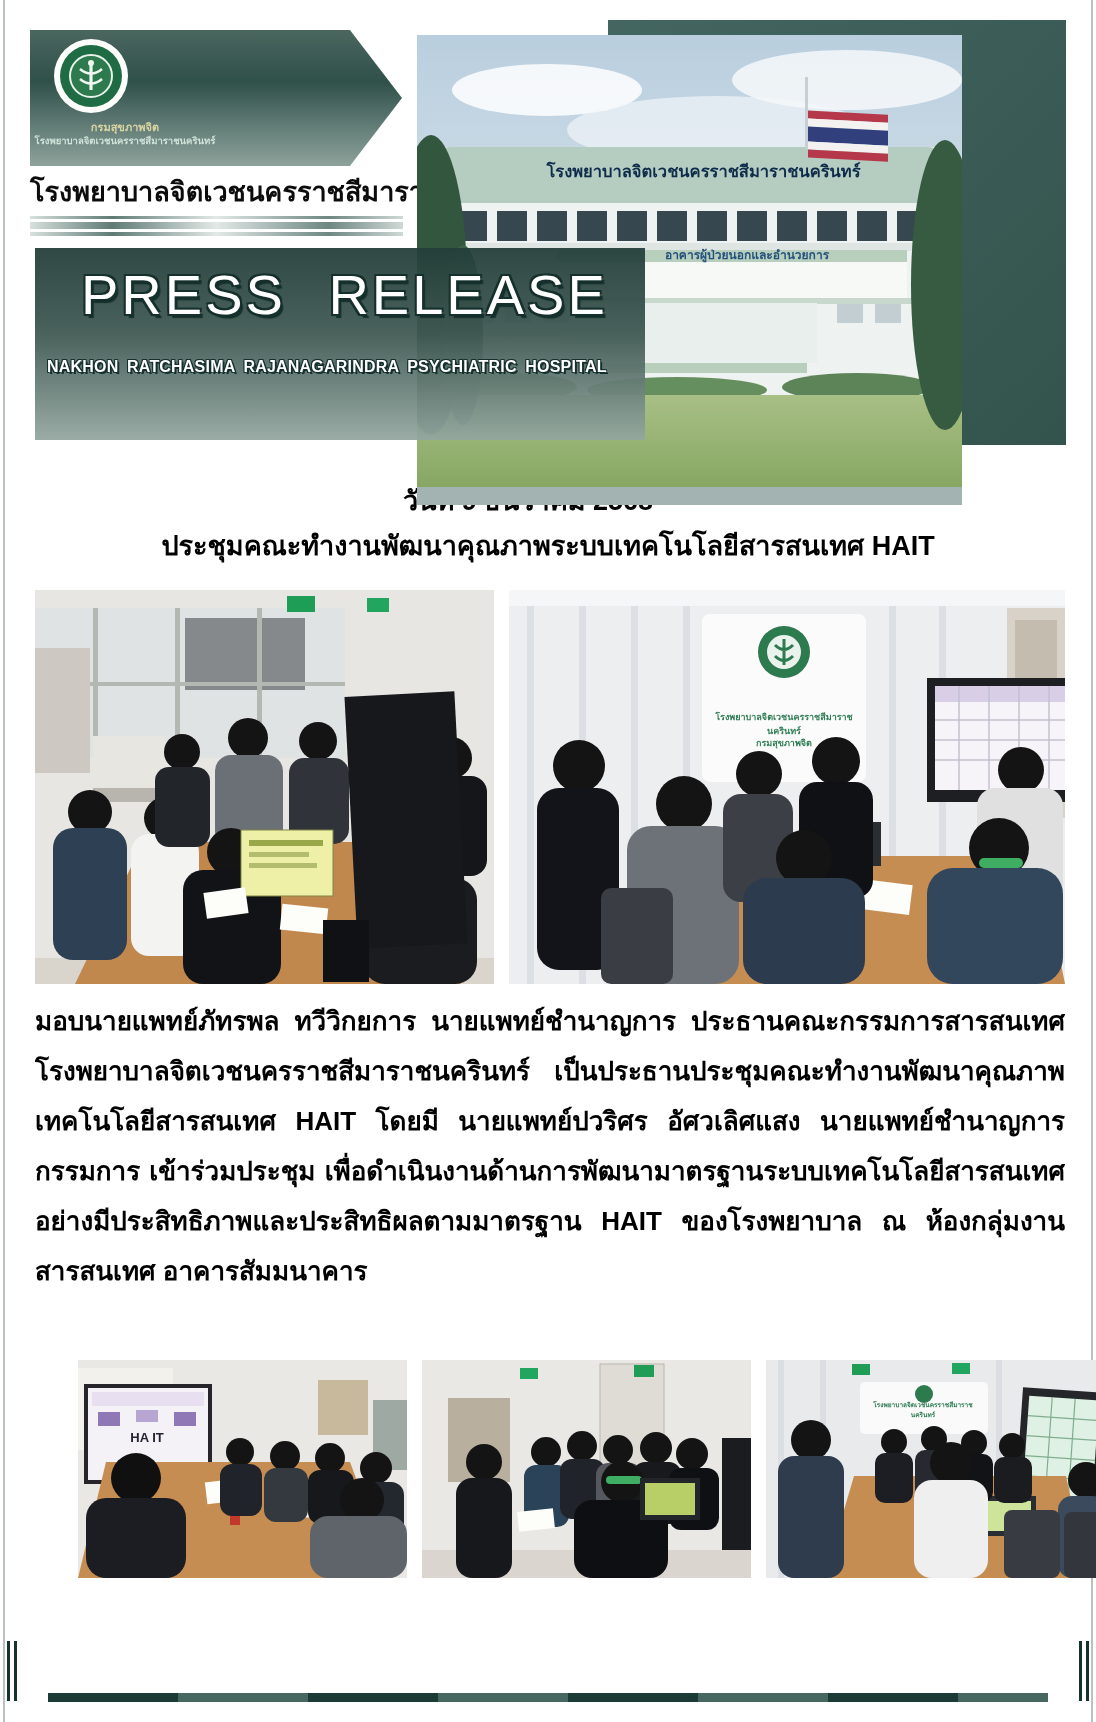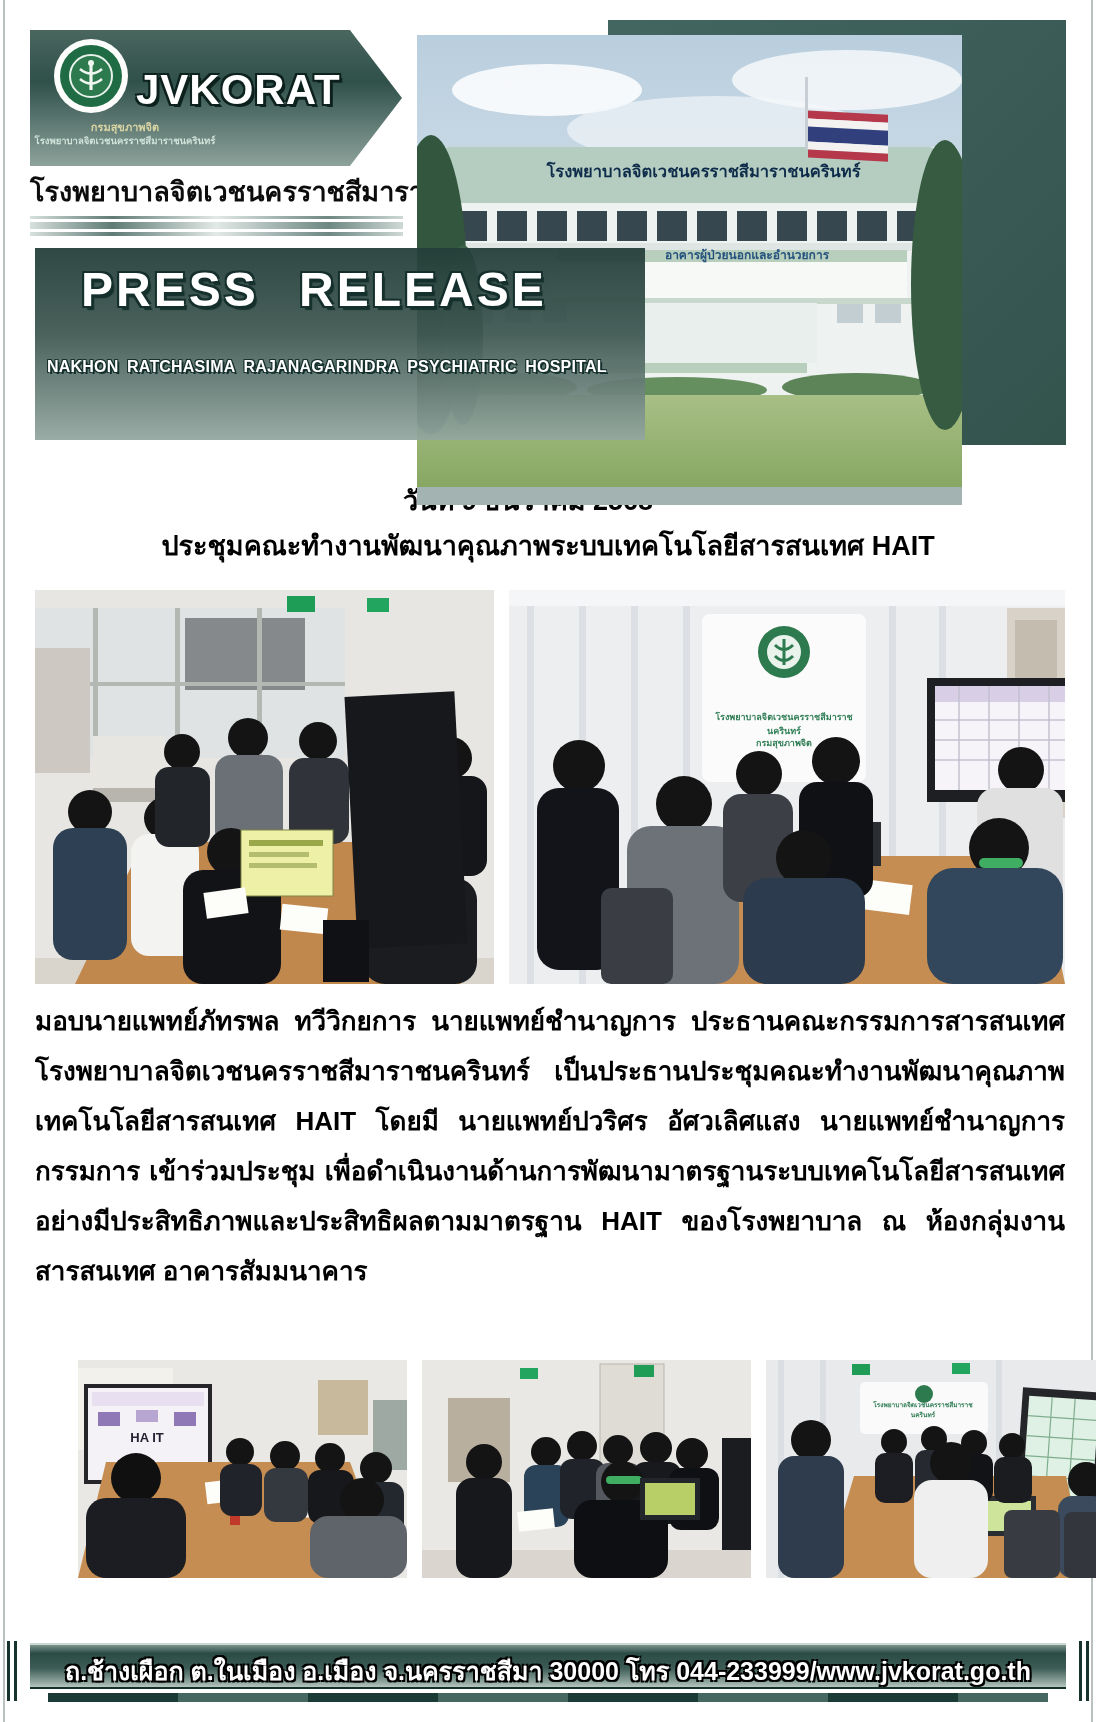--- a/index.html
+++ b/index.html
@@ -38,21 +38,21 @@
   .hero { position:absolute; left:417px; top:35px; width:545px; height:470px; z-index:2; }
   .hero svg { display:block; }
   .hero-sign-text { position:absolute; left:40px; right:12px; top:123px; text-align:center;
     font-size:16.5px; font-weight:bold; color:#0e2c4a; }
   .hero-building-label { position:absolute; left:170px; width:320px; top:210px; text-align:center;
     font-size:12px; font-weight:bold; color:#24527e; }
 
   
   .press-box { position:absolute; left:35px; top:248px; width:610px; height:192px; z-index:5;
     background:linear-gradient(180deg, rgba(35,61,56,.94) 0%, rgba(63,88,82,.94) 45%, rgba(148,167,160,.94) 100%); }
-  .press-title { position:absolute; left:46px; top:14px; font-size:48px; font-weight:bold; color:#fff;
+  .press-title { position:absolute; left:46px; top:14px; font-size:56px; font-weight:normal; color:#fff;
     letter-spacing:3px; word-spacing:24px; white-space:nowrap;
     text-shadow:-2px -2px 0 #15302c, 2px -2px 0 #15302c, -2px 2px 0 #15302c, 3px 4px 1px #15302c; }
   .press-sub { position:absolute; left:12px; top:110px; width:596px; font-size:16px; font-weight:bold; color:#fff;
     white-space:nowrap; letter-spacing:.2px; word-spacing:4px;
     text-shadow:-1px -1px 0 #15302c, 1px -1px 0 #15302c, -1px 1px 0 #15302c, 2px 2px 0 #15302c; }
 
   
   .date-line { position:absolute; left:0; right:40px; top:479px; text-align:center;
     font-size:27px; font-weight:bold; color:#000; }
   .headline { position:absolute; left:0; right:0; top:524px; text-align:center;
@@ -104,21 +104,20 @@
       <div class="logo-inner">
         <div class="logo-core">
           <svg width="30" height="34" viewBox="0 0 30 34">
             <rect x="13.4" y="3" width="3.2" height="28" fill="#eef6ef"></rect>
             <circle cx="15" cy="4" r="3" fill="#eef6ef"></circle>
             <path d="M4 10 C11 16, 19 16, 26 10 M4 20 C11 26, 19 26, 26 20" stroke="#eef6ef" stroke-width="2.6" fill="none"></path>
           </svg>
         </div>
       </div>
     </div>
-    <div class="brand">JVKORAT</div>
     <div class="logo-cap cap1">กรมสุขภาพจิต</div>
     <div class="logo-cap cap2">โรงพยาบาลจิตเวชนครราชสีมาราชนครินทร์</div>
   </div>
 
   <div class="hospital-name">โรงพยาบาลจิตเวชนครราชสีมาราชนครินทร์</div>
   <div class="stripes">
     <div class="stripe s1"></div>
     <div class="stripe s2"></div>
     <div class="stripe s3"></div>
   </div>
@@ -425,21 +424,18 @@
           <circle cx="320" cy="120" r="18" fill="#141414"></circle>
             <rect x="292" y="136" width="48" height="82" rx="14" fill="#3b4a5c"></rect>
         </g>
         <rect x="238" y="150" width="56" height="68" rx="8" fill="#383b41"></rect>
         <rect x="298" y="152" width="42" height="66" rx="8" fill="#33363c"></rect>
       </svg>
       <div class="b3-sign">โรงพยาบาลจิตเวชนครราชสีมาราชนครินทร์</div>
     </div>
   </div>
 
-  <div class="footer-bar">
-    <div class="footer-text">ถ.ช้างเผือก ต.ในเมือง อ.เมือง จ.นครราชสีมา 30000 โทร 044-233999/www.jvkorat.go.th</div>
-  </div>
   <div class="footer-strip"></div>
   <div class="tick t1"></div>
   <div class="tick t2"></div>
   <div class="tick t3"></div>
   <div class="tick t4"></div>
 </div>
 
 </body></html>

